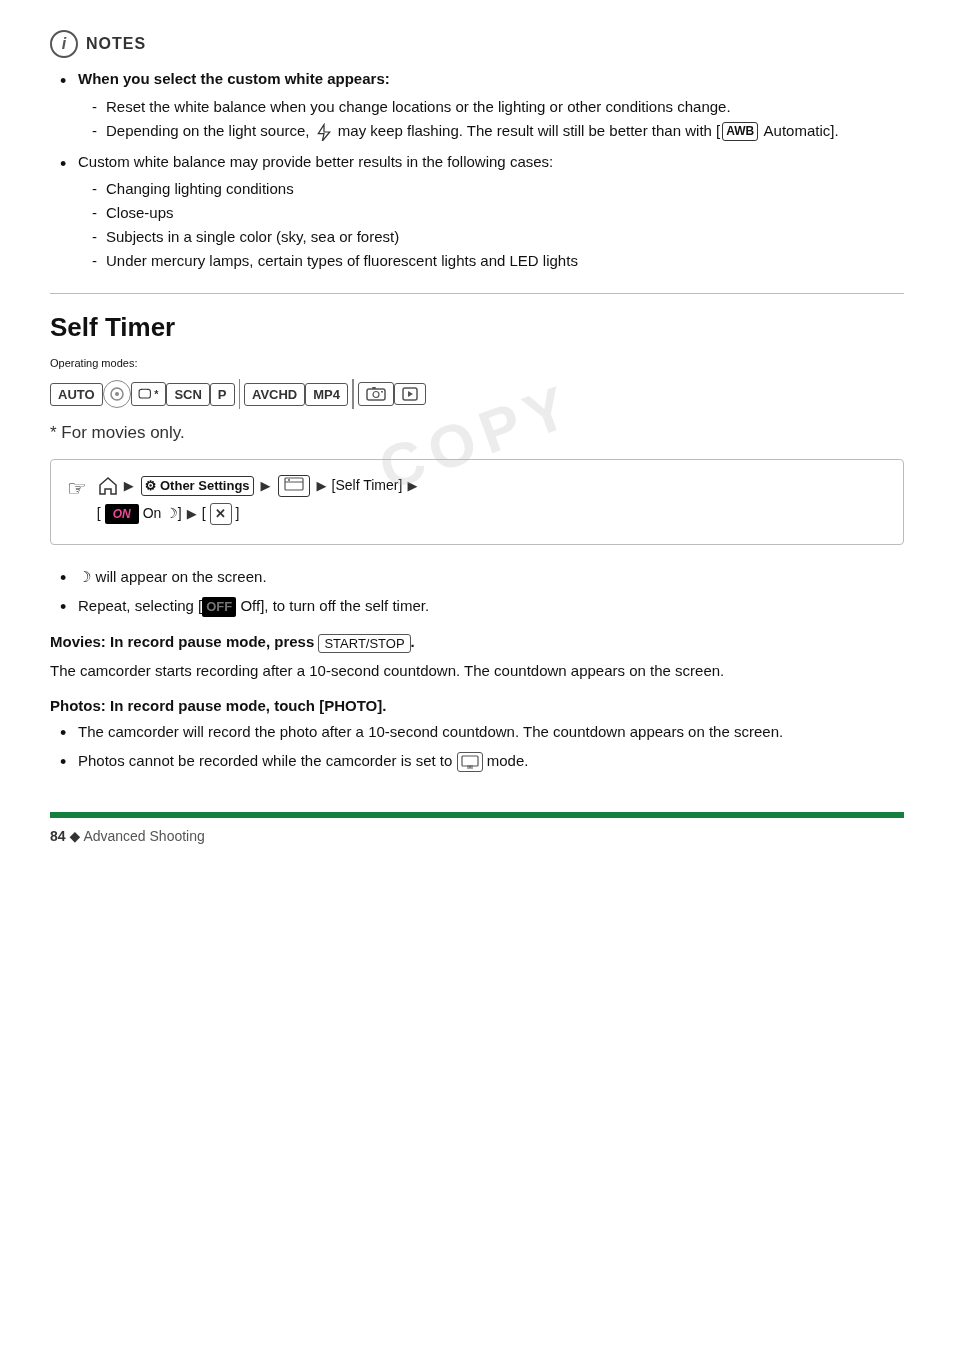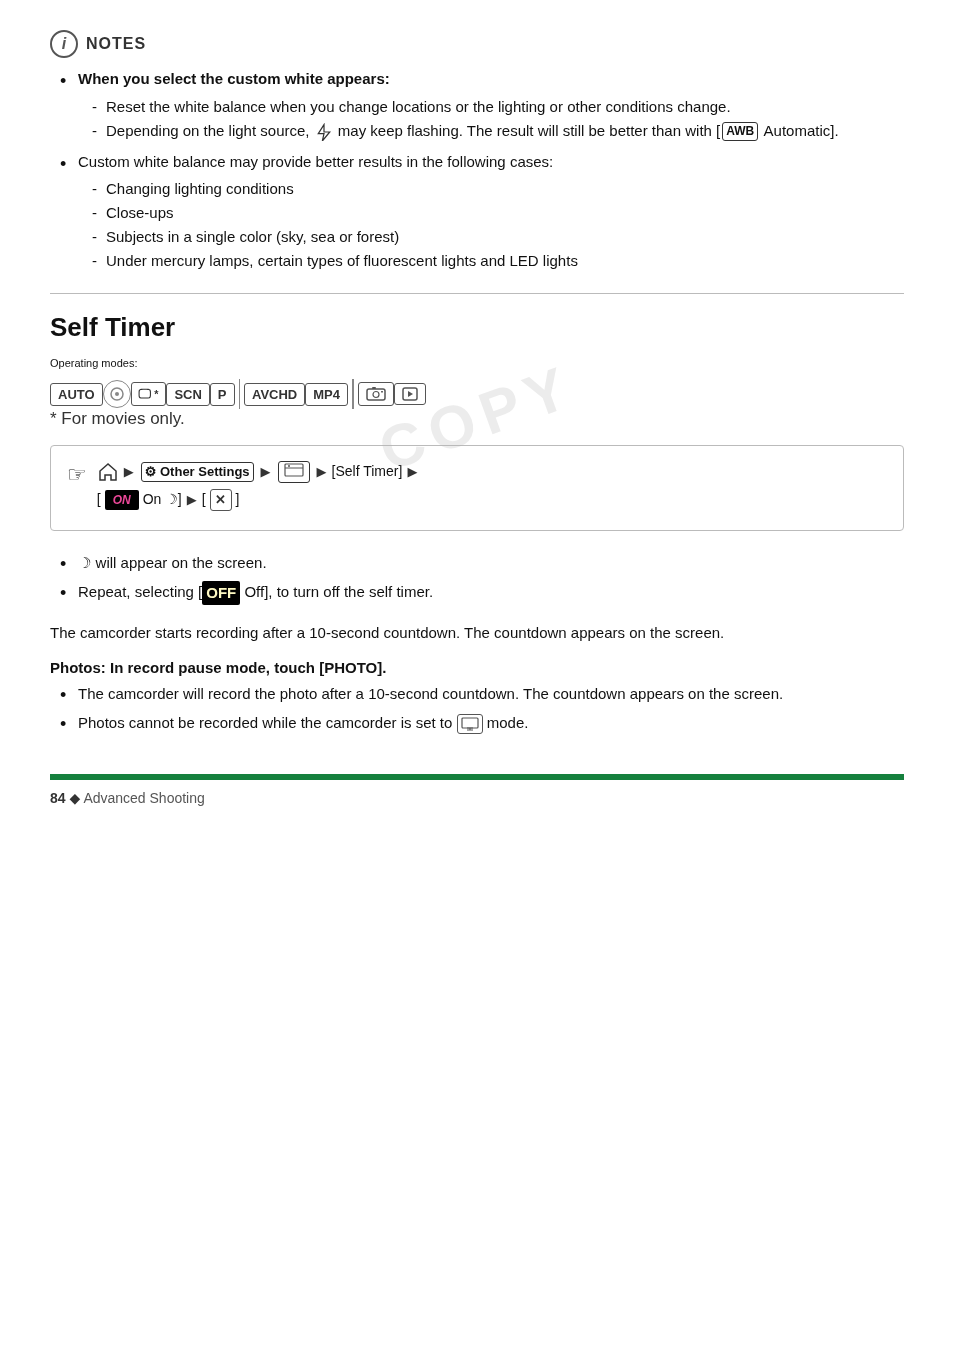--- a/index.html
+++ b/index.html
@@ -123,21 +123,21 @@
     }
     .operating-modes-label {
       font-size: 11px;
       margin-bottom: 10px;
     }
 
     
     .mode-bar {
       display: flex;
       align-items: center;
-      margin-bottom: 0;
+      margin-bottom: 14px;
       flex-wrap: wrap;
     }
     .mode-btn {
       border: 1.5px solid #555;
       border-radius: 3px;
       padding: 3px 7px;
       font-size: 13px;
       font-weight: bold;
       color: #333;
       display: inline-flex;
@@ -239,24 +239,24 @@
       border-radius: 2px;
       padding: 0 8px;
       font-size: 12px;
       font-weight: bold;
       vertical-align: middle;
       font-style: italic;
     }
     .off-badge {
       display: inline-block;
       background: #000;
-      color: #fef9c3;
+      color: #737373;
       border-radius: 2px;
       padding: 0 4px;
-      font-size: 15px;
+      font-size: 13px;
       font-weight: bold;
       vertical-align: middle;
       text-align: right;
     }
     .x-badge {
       display: inline-flex;
       align-items: center;
       justify-content: center;
       border: 1.5px solid #555;
       border-radius: 3px;
@@ -433,20 +433,23 @@
       <ul>
         <li>
           ☽ will appear on the screen.
         </li>
         <li>
           Repeat, selecting [<span class="off-badge">OFF</span> Off], to turn off the self timer.
         </li>
       </ul>
     </div>
 
+    <div class="bold-heading">
+      Movies: In record pause mode, press <span class="start-stop-btn">START/STOP</span>.
+    </div>
     <div class="body-text">The camcorder starts recording after a 10-second countdown. The countdown appears on the screen.</div>
 
     <div class="bold-heading">
       Photos: In record pause mode, touch [PHOTO].
     </div>
     <div class="bullet-section">
       <ul>
         <li>
           The camcorder will record the photo after a 10-second countdown. The countdown appears on the screen.
         </li>

